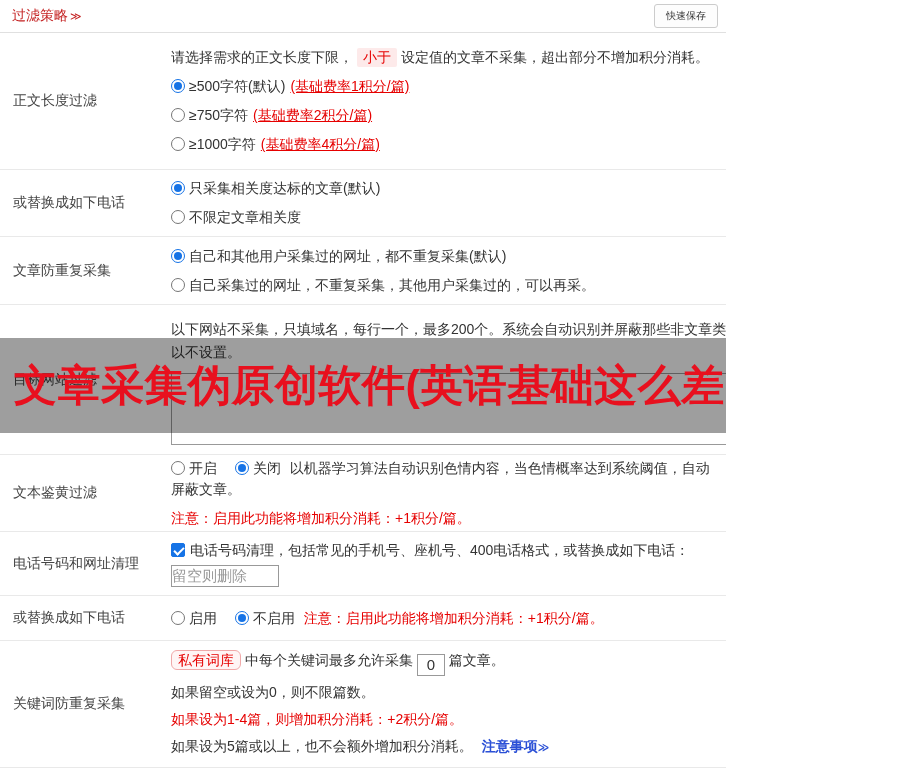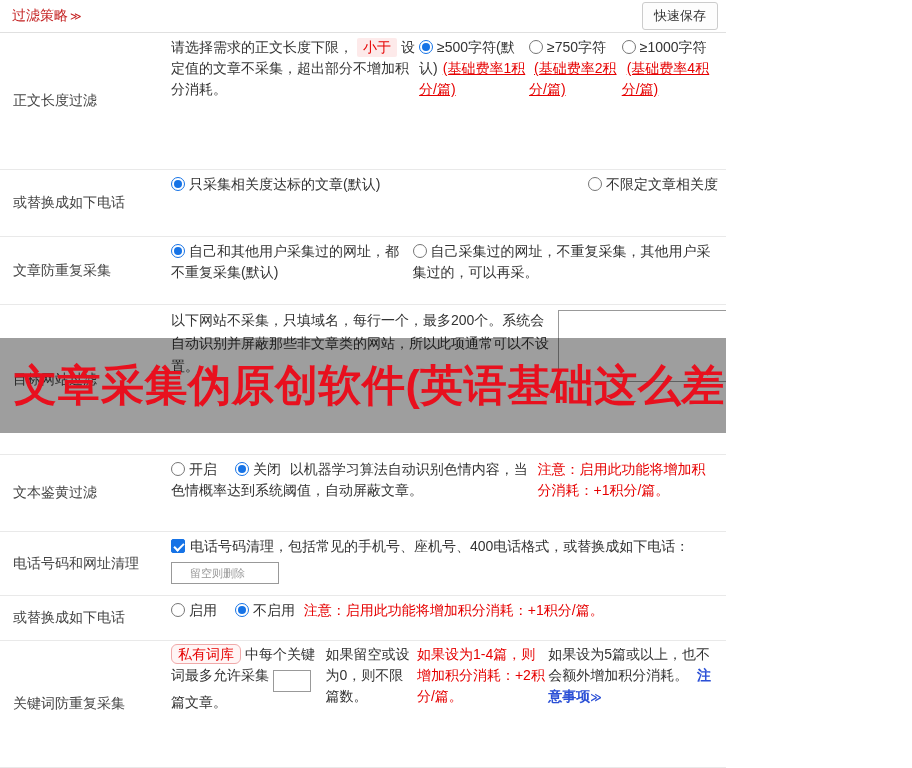--- a/index.html
+++ b/index.html
@@ -4,28 +4,28 @@
 <style>
   * { margin:0; padding:0; box-sizing:border-box; }
   body { font-family:"Liberation Sans","DejaVu Sans",sans-serif; font-size:14px; color:#333; background:#fff; }
   .page { position:relative; width:726px; height:768px; overflow:hidden; background:#fff; }
 
   
   .hdr { height:33px; display:flex; align-items:center; justify-content:space-between;
          padding:0 8px 0 12px; border-bottom:1px solid #e0e0e0; }
   .hdr-title { color:#c42222; font-size:14px; }
   .hdr-title .chev { font-size:11px; margin-left:2px; }
-  .save-btn { font-family:inherit; font-size:13px; color:#333; background:#fdfdfd;
+  .save-btn { font-family:inherit; font-size:10px; color:#333; background:#fdfdfd;
               border:1px solid #ccc; border-radius:3px; padding:4px 11px; cursor:pointer; }
 
   
   .row { display:flex; border-bottom:1px solid #e9e9e9; }
   .row:last-child { border-bottom:none; }
   .row-label { width:171px; flex-shrink:0; padding-left:13px; display:flex; align-items:center; color:#444; }
-  .row-content { flex:1; padding-right:8px; display:flex; flex-direction:row; justify-content:space-between; }
+  .row-content { flex:1; padding-right:8px; display:flex; flex-direction:column; justify-content:center; }
   .line { margin:4px 0; line-height:21px; }
   .tight .line { margin:3px 0; }
 
   .red { color:#e60000; }
   .underline { text-decoration:underline; }
   .note-sp { margin-left:5px; }
 
   .pink-tag { display:inline-block; background:#fdeaea; color:#e60000; padding:1px 6px;
               border-radius:2px; margin:0 4px; line-height:17px; }
   .outline-tag { display:inline-block; background:#fff5f5; color:#e60000; border:1px solid #f0a9a9;
@@ -38,22 +38,22 @@
   .radio.checked { border-color:#1673e6; }
   .radio.checked::after { content:""; position:absolute; left:2px; top:2px; width:8px; height:8px;
                           border-radius:50%; background:#1673e6; }
   .checkbox { display:inline-block; position:relative; width:14px; height:14px; border-radius:2px;
               border:1px solid #767676; background:#fff; vertical-align:-2px; margin-right:5px; }
   .checkbox.checked { background:#1673e6; border-color:#1673e6; }
   .checkbox.checked::after { content:""; position:absolute; left:4px; top:1px; width:4px; height:8px;
                              border:solid #fff; border-width:0 2px 2px 0; transform:rotate(45deg); }
   .opt-gap { margin-right:14px; }
 
-  .text-input { font-family:inherit; font-size:11px; height:22px; border:1px solid #999;
-                padding:1px 18px; color:#333; vertical-align:-5px; }
+  .text-input { font-family:inherit; font-size:15px; height:22px; border:1px solid #999;
+                padding:1px 0; color:#333; vertical-align:-5px; }
   .text-input::placeholder { color:#999; }
   .num-input { width:28px; text-align:center; vertical-align:-5px; }
   textarea.sites { width:721px; height:72px; border:1px solid #999; margin-top:5px;
                    font-family:inherit; font-size:13px; padding:3px; resize:vertical; }
 
   .link { color:#2b50d6; font-weight:bold; text-decoration:none; cursor:pointer; }
   .link .chev { font-size:11px; }
 
   
   .watermark { position:absolute; top:338px; left:0; width:912px; height:95px;

